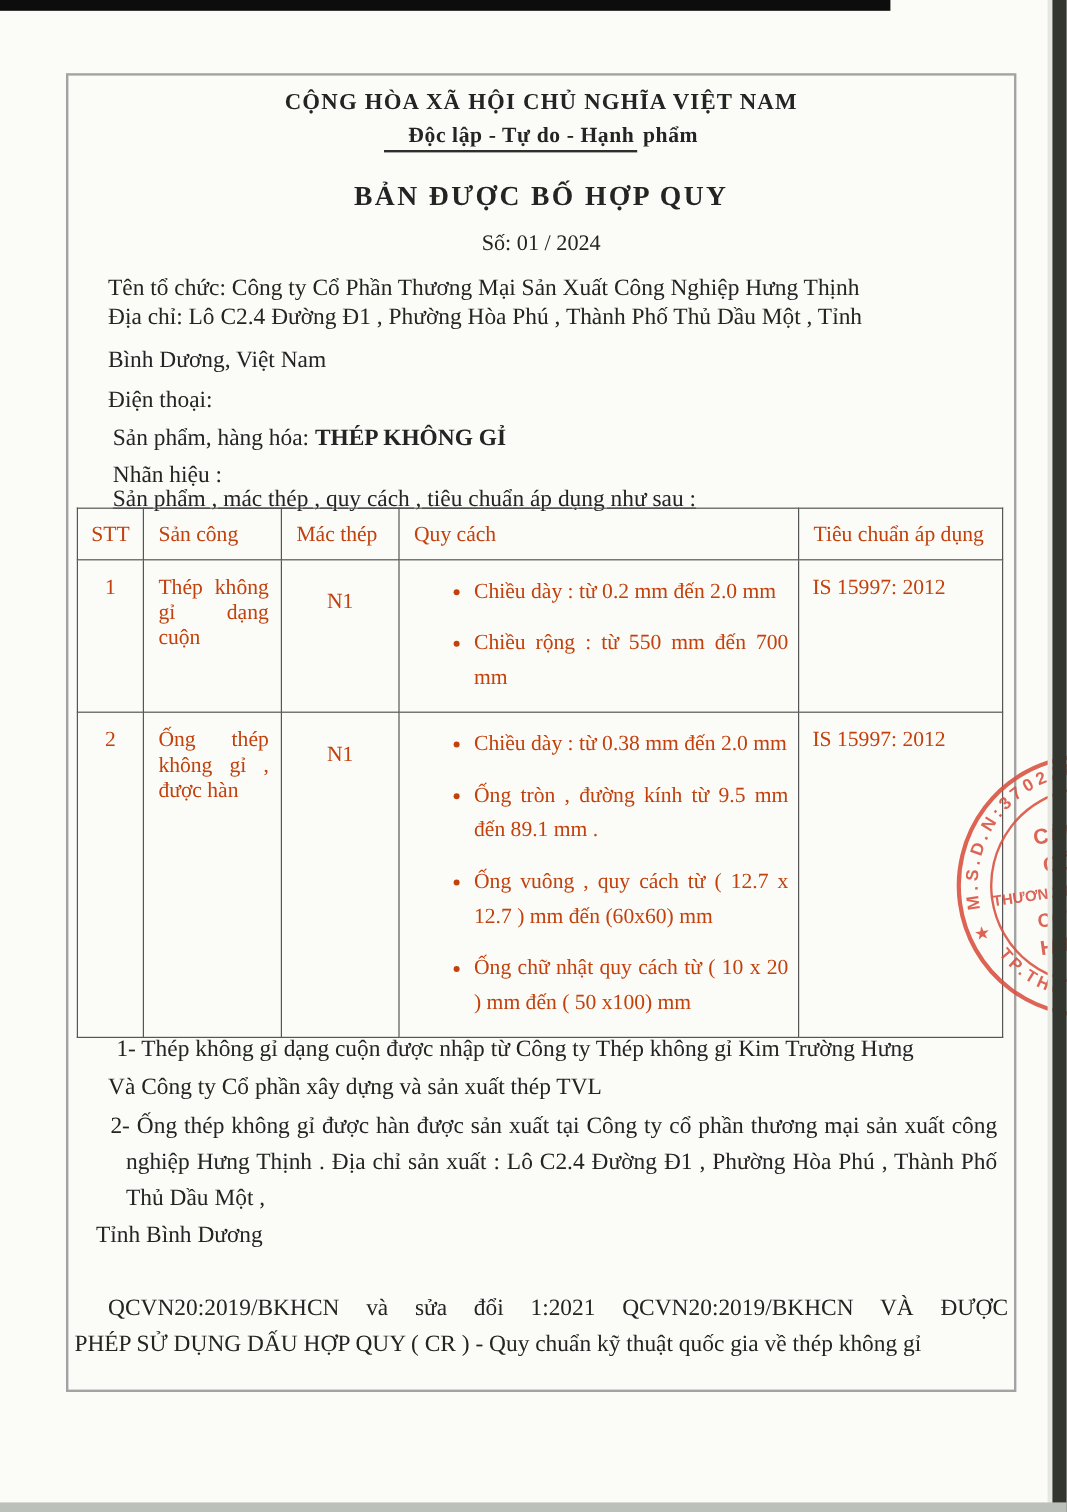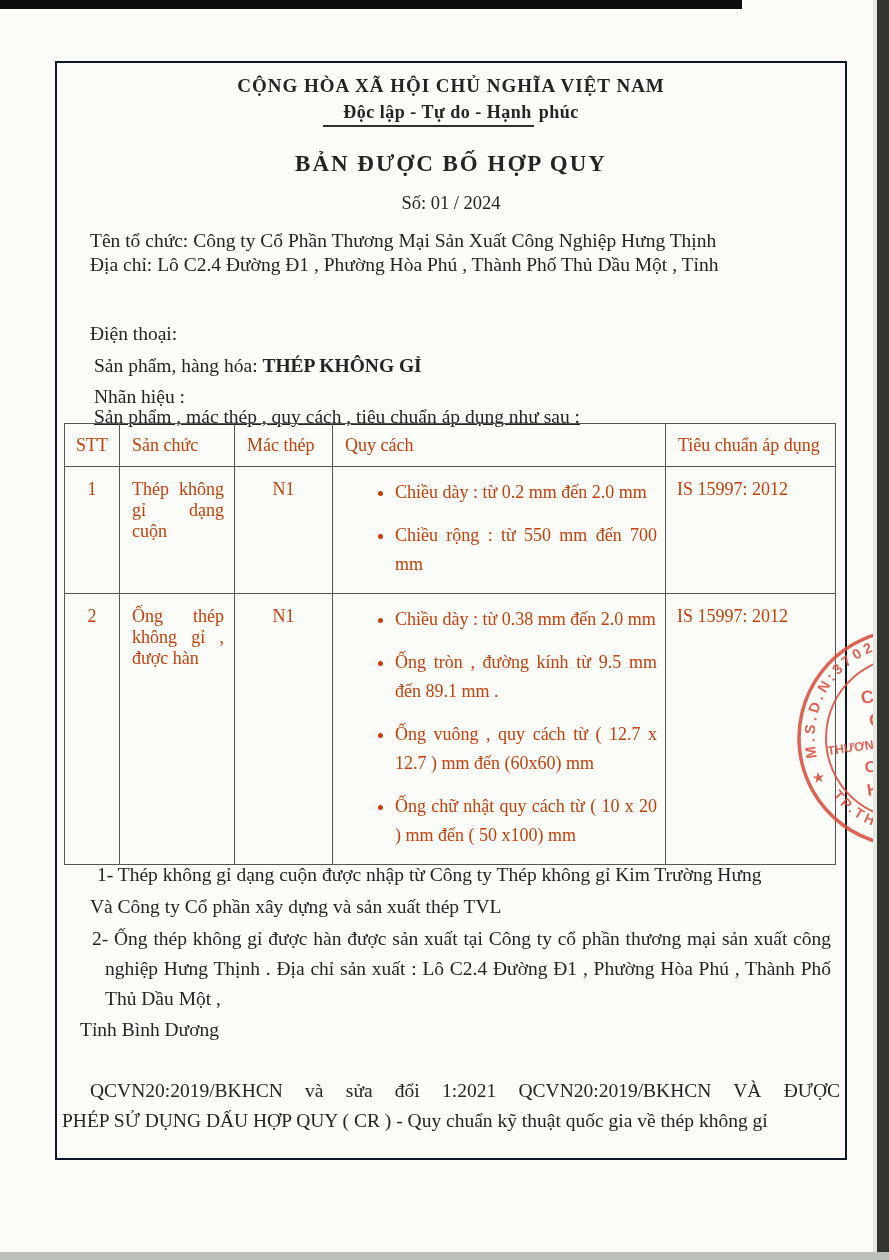--- a/index.html
+++ b/index.html
@@ -10,21 +10,21 @@
   }
   
   .scan-top    { position:absolute; left:0; top:0; width:742px; height:9px; background:#0d0d0d; z-index:40; }
   .scan-right  { position:absolute; right:0; top:0; width:12px; height:1260px; background:#32362f; z-index:40; }
   .scan-right-light { position:absolute; right:12px; top:0; width:4px; height:1260px; background:#e6e7e0; z-index:40; }
   .scan-bottom { position:absolute; left:0; bottom:0; width:889px; height:8px; background:#bcc0ba; z-index:41; }
 
   
   .frame {
     position:absolute; left:55px; top:61px; width:788px; height:1095px;
-    border:2px solid #0f172a; background:transparent;
+    border:2px solid #a3a3a3; background:transparent;
   }
   .abs { position:absolute; }
   .center { left:0; width:100%; text-align:center; }
 
   .nat-title { top:12px; font-weight:bold; font-size:19px; letter-spacing:1px; }
   .motto     { top:39px; font-weight:bold; font-size:18px; letter-spacing:.5px; }
   .motto .ul { border-bottom:2.5px solid #2e2e2e; padding:0 2px 3px 20px; }
   .doc-title { top:88px; font-weight:bold; font-size:23px; letter-spacing:2px; }
   .doc-num   { top:130px; font-size:18.5px; }
 
@@ -42,21 +42,21 @@
   .spec-table {
     position:absolute; top:360px; left:7px; width:771px;
     border-collapse:collapse; table-layout:fixed;
     font-size:18px; color:#c2410c;
   }
   .spec-table th, .spec-table td { border:1.6px solid #565656; vertical-align:top; font-weight:normal; }
   .spec-table th { height:42px; text-align:left; padding:0 0 0 12px; vertical-align:middle; font-size:18px; }
   .spec-table th.c-stt { text-align:center; padding:0; }
   td.c-stt  { text-align:center; padding-top:12px; }
   td.c-prod { padding:12px 10px 12px 12px; text-align:justify; }
-  td.c-grade{ text-align:center; padding-top:12px; }
+  td.c-grade{ text-align:center; padding-top:24px; }
   td.c-specs{ padding:0 6px 0 0; }
   td.c-specs ul { margin:11px 0 0 0; padding-left:62px; }
   td.c-specs li { margin-bottom:14px; text-align:justify; line-height:29px; padding-right:2px; }
   td.c-std  { padding:12px 4px 0 11px; }
   tr.row-1 { height:97px; }
   tr.row-2 { height:238px; }
 
   
   .note { font-size:19.5px; line-height:30px; }
   .n1l1 { top:797px; left:40px; white-space:nowrap; }
@@ -76,46 +76,47 @@
 
 <div class="scan-top"></div>
 <div class="scan-right-light"></div>
 <div class="scan-right"></div>
 <div class="scan-bottom"></div>
 
 <div class="frame">
 
   <div class="abs center nat-title">CỘNG HÒA XÃ HỘI CHỦ NGHĨA VIỆT NAM</div>
 
-  <div class="abs center motto"><span class="ul">Độc lập - Tự do - Hạnh</span><span> phúc</span></div>
+  <div class="abs center motto"><span class="ul">Độc lập - Tự do - Hạnh</span><span> phẩm</span></div>
 
   <div class="abs center doc-title">BẢN ĐƯỢC BỐ HỢP QUY</div>
   <div class="abs center doc-num">Số: 01 / 2024</div>
 
   <div class="abs bodyline l-orgname">Tên tổ chức: Công ty Cổ Phần Thương Mại Sản Xuất Công Nghiệp Hưng Thịnh</div>
   <div class="abs bodyline l-addr1">Địa chỉ: Lô C2.4 Đường Đ1 , Phường Hòa Phú , Thành Phố Thủ Dầu Một , Tỉnh</div>
+  <div class="abs bodyline l-addr2">Bình Dương, Việt Nam</div>
   <div class="abs bodyline l-phone">Điện thoại:</div>
 
   <div class="abs bodyline l-product"><span>Sản phẩm, hàng hóa: </span><span class="bold">THÉP KHÔNG GỈ</span></div>
 
   <div class="abs bodyline l-brand">Nhãn hiệu :</div>
   <div class="abs bodyline l-intro">Sản phẩm , mác thép , quy cách , tiêu chuẩn áp dụng như sau :</div>
 
   <table class="spec-table">
     <colgroup>
       <col style="width:55px">
         <col style="width:115px">
         <col style="width:98px">
         <col style="width:333px">
         <col style="width:170px">
     </colgroup>
     <thead>
       <tr>
         <th class="c-stt">STT</th>
-        <th>Sản chức</th>
+        <th>Sản công</th>
         <th>Mác thép</th>
         <th>Quy cách</th>
         <th>Tiêu chuẩn áp dụng</th>
       </tr>
     </thead>
     <tbody>
       <tr class="row-1">
         <td class="c-stt">1</td>
         <td class="c-prod">Thép không gỉ dạng cuộn</td>
         <td class="c-grade">N1</td>

